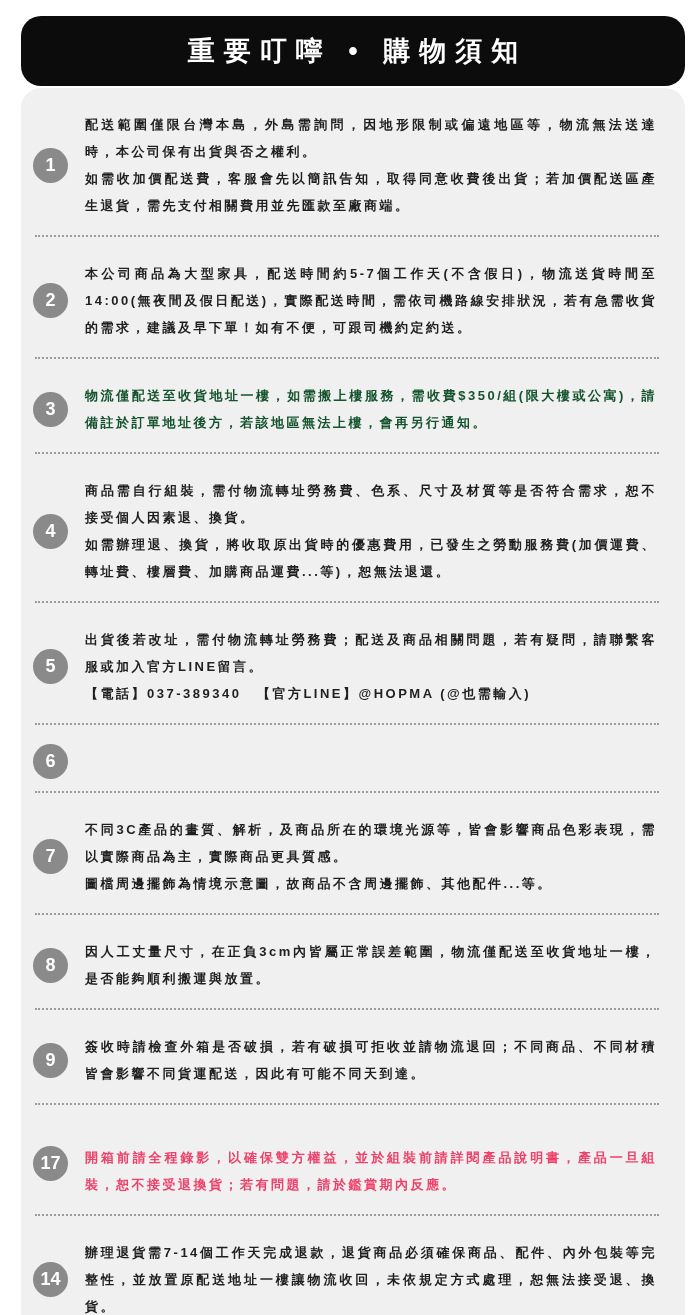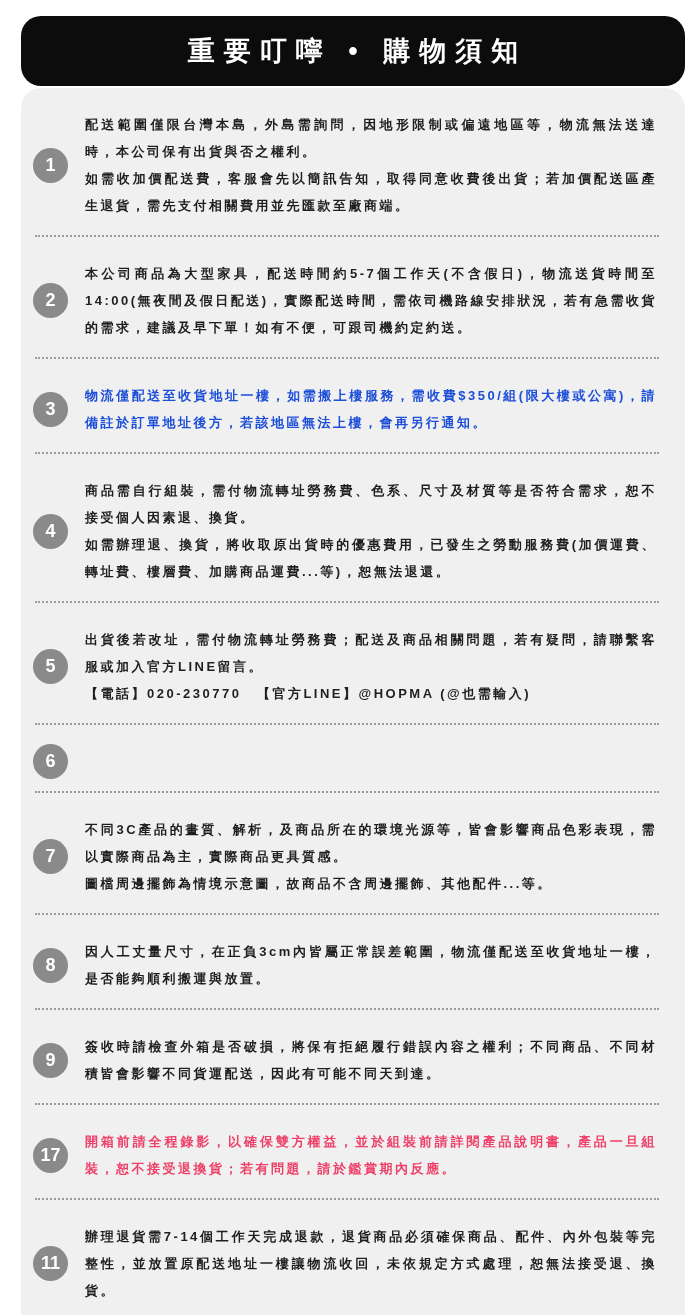--- a/index.html
+++ b/index.html
@@ -98,35 +98,35 @@
     <div class="divider"></div>
 
     <div class="notice">
       <div class="badge">2</div>
       <div class="notice-text">本公司商品為大型家具，配送時間約5-7個工作天(不含假日)，物流送貨時間至14:00(無夜間及假日配送)，實際配送時間，需依司機路線安排狀況，若有急需收貨的需求，建議及早下單！如有不便，可跟司機約定約送。</div>
     </div>
     <div class="divider"></div>
 
     <div class="notice">
       <div class="badge">3</div>
-      <div class="notice-text" style="color: #1d4ed8;">物流僅配送至收貨地址一樓，如需搬上樓服務，需收費$350/組(限大樓或公寓)，請備註於訂單地址後方，若該地區無法上樓，會再另行通知。</div>
+      <div class="notice-text" style="color: #14532d;">物流僅配送至收貨地址一樓，如需搬上樓服務，需收費$350/組(限大樓或公寓)，請備註於訂單地址後方，若該地區無法上樓，會再另行通知。</div>
     </div>
     <div class="divider"></div>
 
     <div class="notice">
       <div class="badge">4</div>
       <div class="notice-text">商品需自行組裝，需付物流轉址勞務費、色系、尺寸及材質等是否符合需求，恕不接受個人因素退、換貨。
 如需辦理退、換貨，將收取原出貨時的優惠費用，已發生之勞動服務費(加價運費、轉址費、樓層費、加購商品運費...等)，恕無法退還。</div>
     </div>
     <div class="divider"></div>
 
     <div class="notice">
       <div class="badge">5</div>
       <div class="notice-text">出貨後若改址，需付物流轉址勞務費；配送及商品相關問題，若有疑問，請聯繫客服或加入官方LINE留言。
-【電話】020-230770　【官方LINE】@HOPMA (@也需輸入)</div>
+【電話】037-389340　【官方LINE】@HOPMA (@也需輸入)</div>
     </div>
     <div class="divider"></div>
 
     <div class="notice">
       <div class="badge">6</div>
     </div>
     <div class="divider"></div>
 
     <div class="notice">
       <div class="badge">7</div>
@@ -136,32 +136,32 @@
     <div class="divider"></div>
 
     <div class="notice">
       <div class="badge">8</div>
       <div class="notice-text">因人工丈量尺寸，在正負3cm內皆屬正常誤差範圍，物流僅配送至收貨地址一樓，是否能夠順利搬運與放置。</div>
     </div>
     <div class="divider"></div>
 
     <div class="notice">
       <div class="badge">9</div>
-      <div class="notice-text">簽收時請檢查外箱是否破損，將保有拒絕履行錯誤內容之權利；不同商品、不同材積皆會影響不同貨運配送，因此有可能不同天到達。</div>
+      <div class="notice-text">簽收時請檢查外箱是否破損，若有破損可拒收並請物流退回；不同商品、不同材積皆會影響不同貨運配送，因此有可能不同天到達。</div>
     </div>
     <div class="divider"></div>
 
     <div class="notice">
       <div class="badge">17</div>
-      <div class="notice-text" style="color: rgb(238, 65, 105);">開箱前請全程錄影，以確保雙方權益，並於組裝前請詳閱產品說明書，產品一旦組裝，恕不接受退換貨；若有問題，請於鑑賞期內反應。</div>
+      <div class="notice-text" style="color: rgb(238, 65, 105); margin-top: 16px;">開箱前請全程錄影，以確保雙方權益，並於組裝前請詳閱產品說明書，產品一旦組裝，恕不接受退換貨；若有問題，請於鑑賞期內反應。</div>
     </div>
     <div class="divider"></div>
 
     <div class="notice">
-      <div class="badge">11</div>
+      <div class="badge">14</div>
       <div class="notice-text">辦理退貨需7-14個工作天完成退款，退貨商品必須確保商品、配件、內外包裝等完整性，並放置原配送地址一樓讓物流收回，未依規定方式處理，恕無法接受退、換貨。</div>
     </div>
     <div class="divider"></div>
 
     <div class="notice">
       <div class="badge">19</div>
       <div class="notice-text">因潮濕環境及個人使用狀況造成商品發霉損壞，本公司恕不受理退、換貨。</div>
     </div>
 
   </div>

